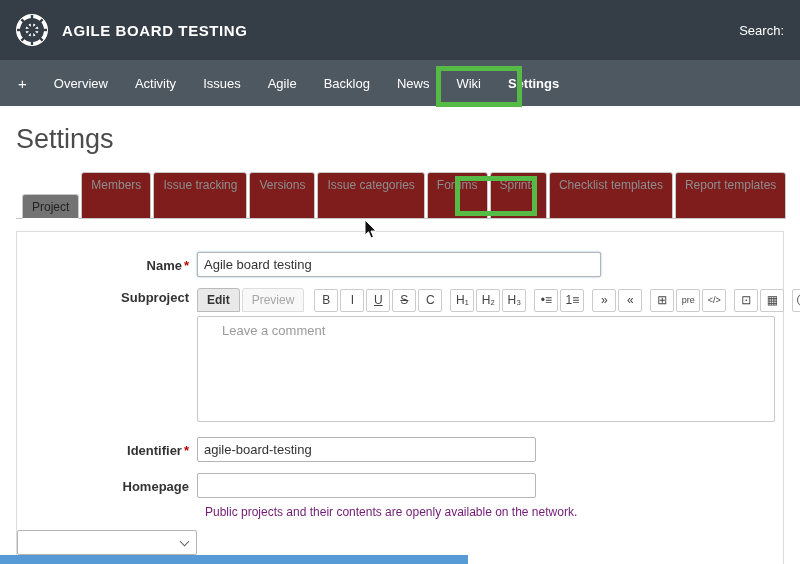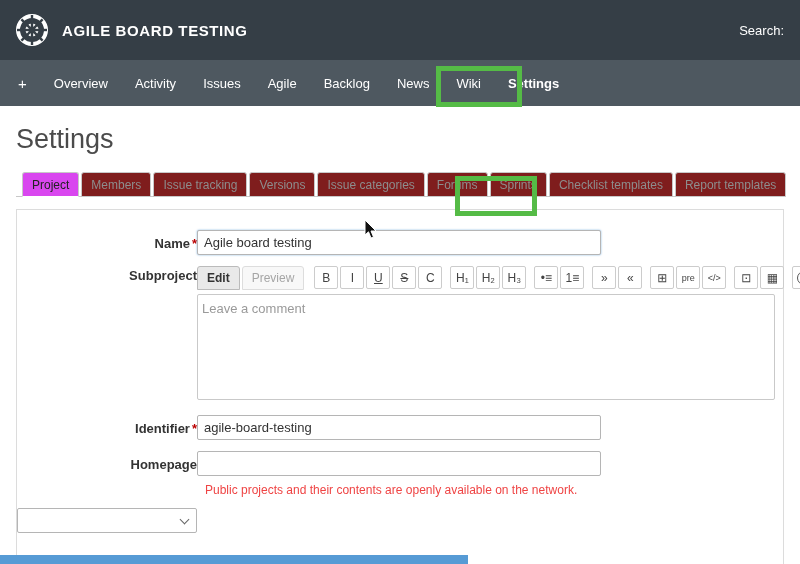--- a/index.html
+++ b/index.html
@@ -37,46 +37,46 @@
 
   
   .tabs { display:flex; border-bottom:1px solid #c8c8c8; padding-left:6px; }
   .tab {
     position:relative; top:1px;
     border:1px solid #c8c8c8; border-radius:3px 3px 0 0;
     background:#7f1d1d; color:#8d8d8d;
     font-size:12px; padding:5px 9px 4px; margin-right:2px;
     white-space:nowrap; cursor:pointer;
   }
-  .tab.active { background:#d946ef; color:#222; border-bottom-color:#ffffff; }
+  .tab.active { background:#737373; color:#222; border-bottom-color:#ffffff;margin-top:22px; }
 
   
   .form-box {
     margin-top:12px; border:1px solid #dcdcdc; background:#fff;
     padding:20px 0 30px 0; height:430px;
   }
   .row { display:flex; align-items:center; margin-bottom:11px; }
   .row.top { align-items:flex-start; }
   .field-label {
-    flex:none; width:180px; text-align:right; padding-right:0; padding-top:2px;
+    flex:none; width:180px; text-align:right; padding-right:8px; padding-top:2px;
     font-size:13px; font-weight:bold; color:#333;
   }
   .req { color:#bb0000; font-weight:bold; margin-left:2px; }
 
   input[type=text] {
     height:25px; border:1px solid #b5b5b5; border-radius:2px;
     font-size:13px; font-family:"Liberation Sans",sans-serif;
     padding:0 6px; color:#333; background:#fff;
   }
   .name-input { width:404px; border:1px solid #2e81c9; box-shadow:0 0 2px rgba(62,140,207,.7); }
-  .id-input, .homepage-input { width:404px; }
+  .id-input, .homepage-input { width:339px; }
 
   
   .editor { width:578px; }
-  .toolbar { display:flex; align-items:flex-start; margin-bottom:4px; }
+  .toolbar { display:flex; align-items:center; margin-bottom:4px; }
   .mode-btn {
     font-family:"Liberation Sans",sans-serif; font-size:12px; cursor:pointer;
     padding:4px 9px; border-radius:3px 3px 0 0; margin-right:2px;
   }
   .mode-btn.edit { background:#e9e9e9; border:1px solid #bbb; font-weight:bold; color:#333; }
   .mode-btn.preview { background:#f8f8f8; border:1px solid #ddd; color:#a6a6a6; }
   .tb-btn {
     width:24px; height:23px; flex:none; cursor:pointer;
     border:1px solid #ccc; border-radius:2px; background:#fff;
     font-family:"Liberation Sans",sans-serif; font-size:12px; color:#444;
@@ -84,29 +84,29 @@
     margin-left:2px; padding:0;
   }
   .tb-btn.gap { margin-left:8px; }
   .tb-btn.u-line { text-decoration:underline; }
   .tb-btn.s-line { text-decoration:line-through; }
   .tb-btn.small { font-size:9px; letter-spacing:0; }
   .tb-btn.circle span { border:1px solid #555; border-radius:50%; width:14px; height:14px;
     display:flex; align-items:center; justify-content:center; font-size:10px; }
   .desc-textarea {
     width:578px; height:106px; resize:none;
-    border:1px solid #c9c9c9; border-radius:2px; padding:6px 4px;
+    border:1px solid #c9c9c9; border-radius:2px; padding:6px 24px;
     font-family:"Liberation Sans",sans-serif; font-size:13px; color:#3b82f6;
   }
   .desc-textarea::placeholder { color:#9a9a9a; }
 
   
   .public-check { width:15px; height:15px; margin-top:1px; accent-color:#1a73e8; cursor:pointer; }
   .help-row { margin-top:-4px; }
-  .help-text { margin-left:188px; font-size:12px; color:#ef4444; }
+  .help-text { margin-left:188px; font-size:12px; color:#701a75; }
 
   
   .select-wrap { position:relative; width:180px; }
   .subproject-select {
     width:180px; height:25px; border:1px solid #b5b5b5; border-radius:2px;
     background:#fff; font-size:13px; color:#444; padding:0 22px 0 6px;
     -webkit-appearance:none; appearance:none; cursor:pointer;
   }
   .select-chevron {
     position:absolute; right:9px; top:8px; width:7px; height:7px;

